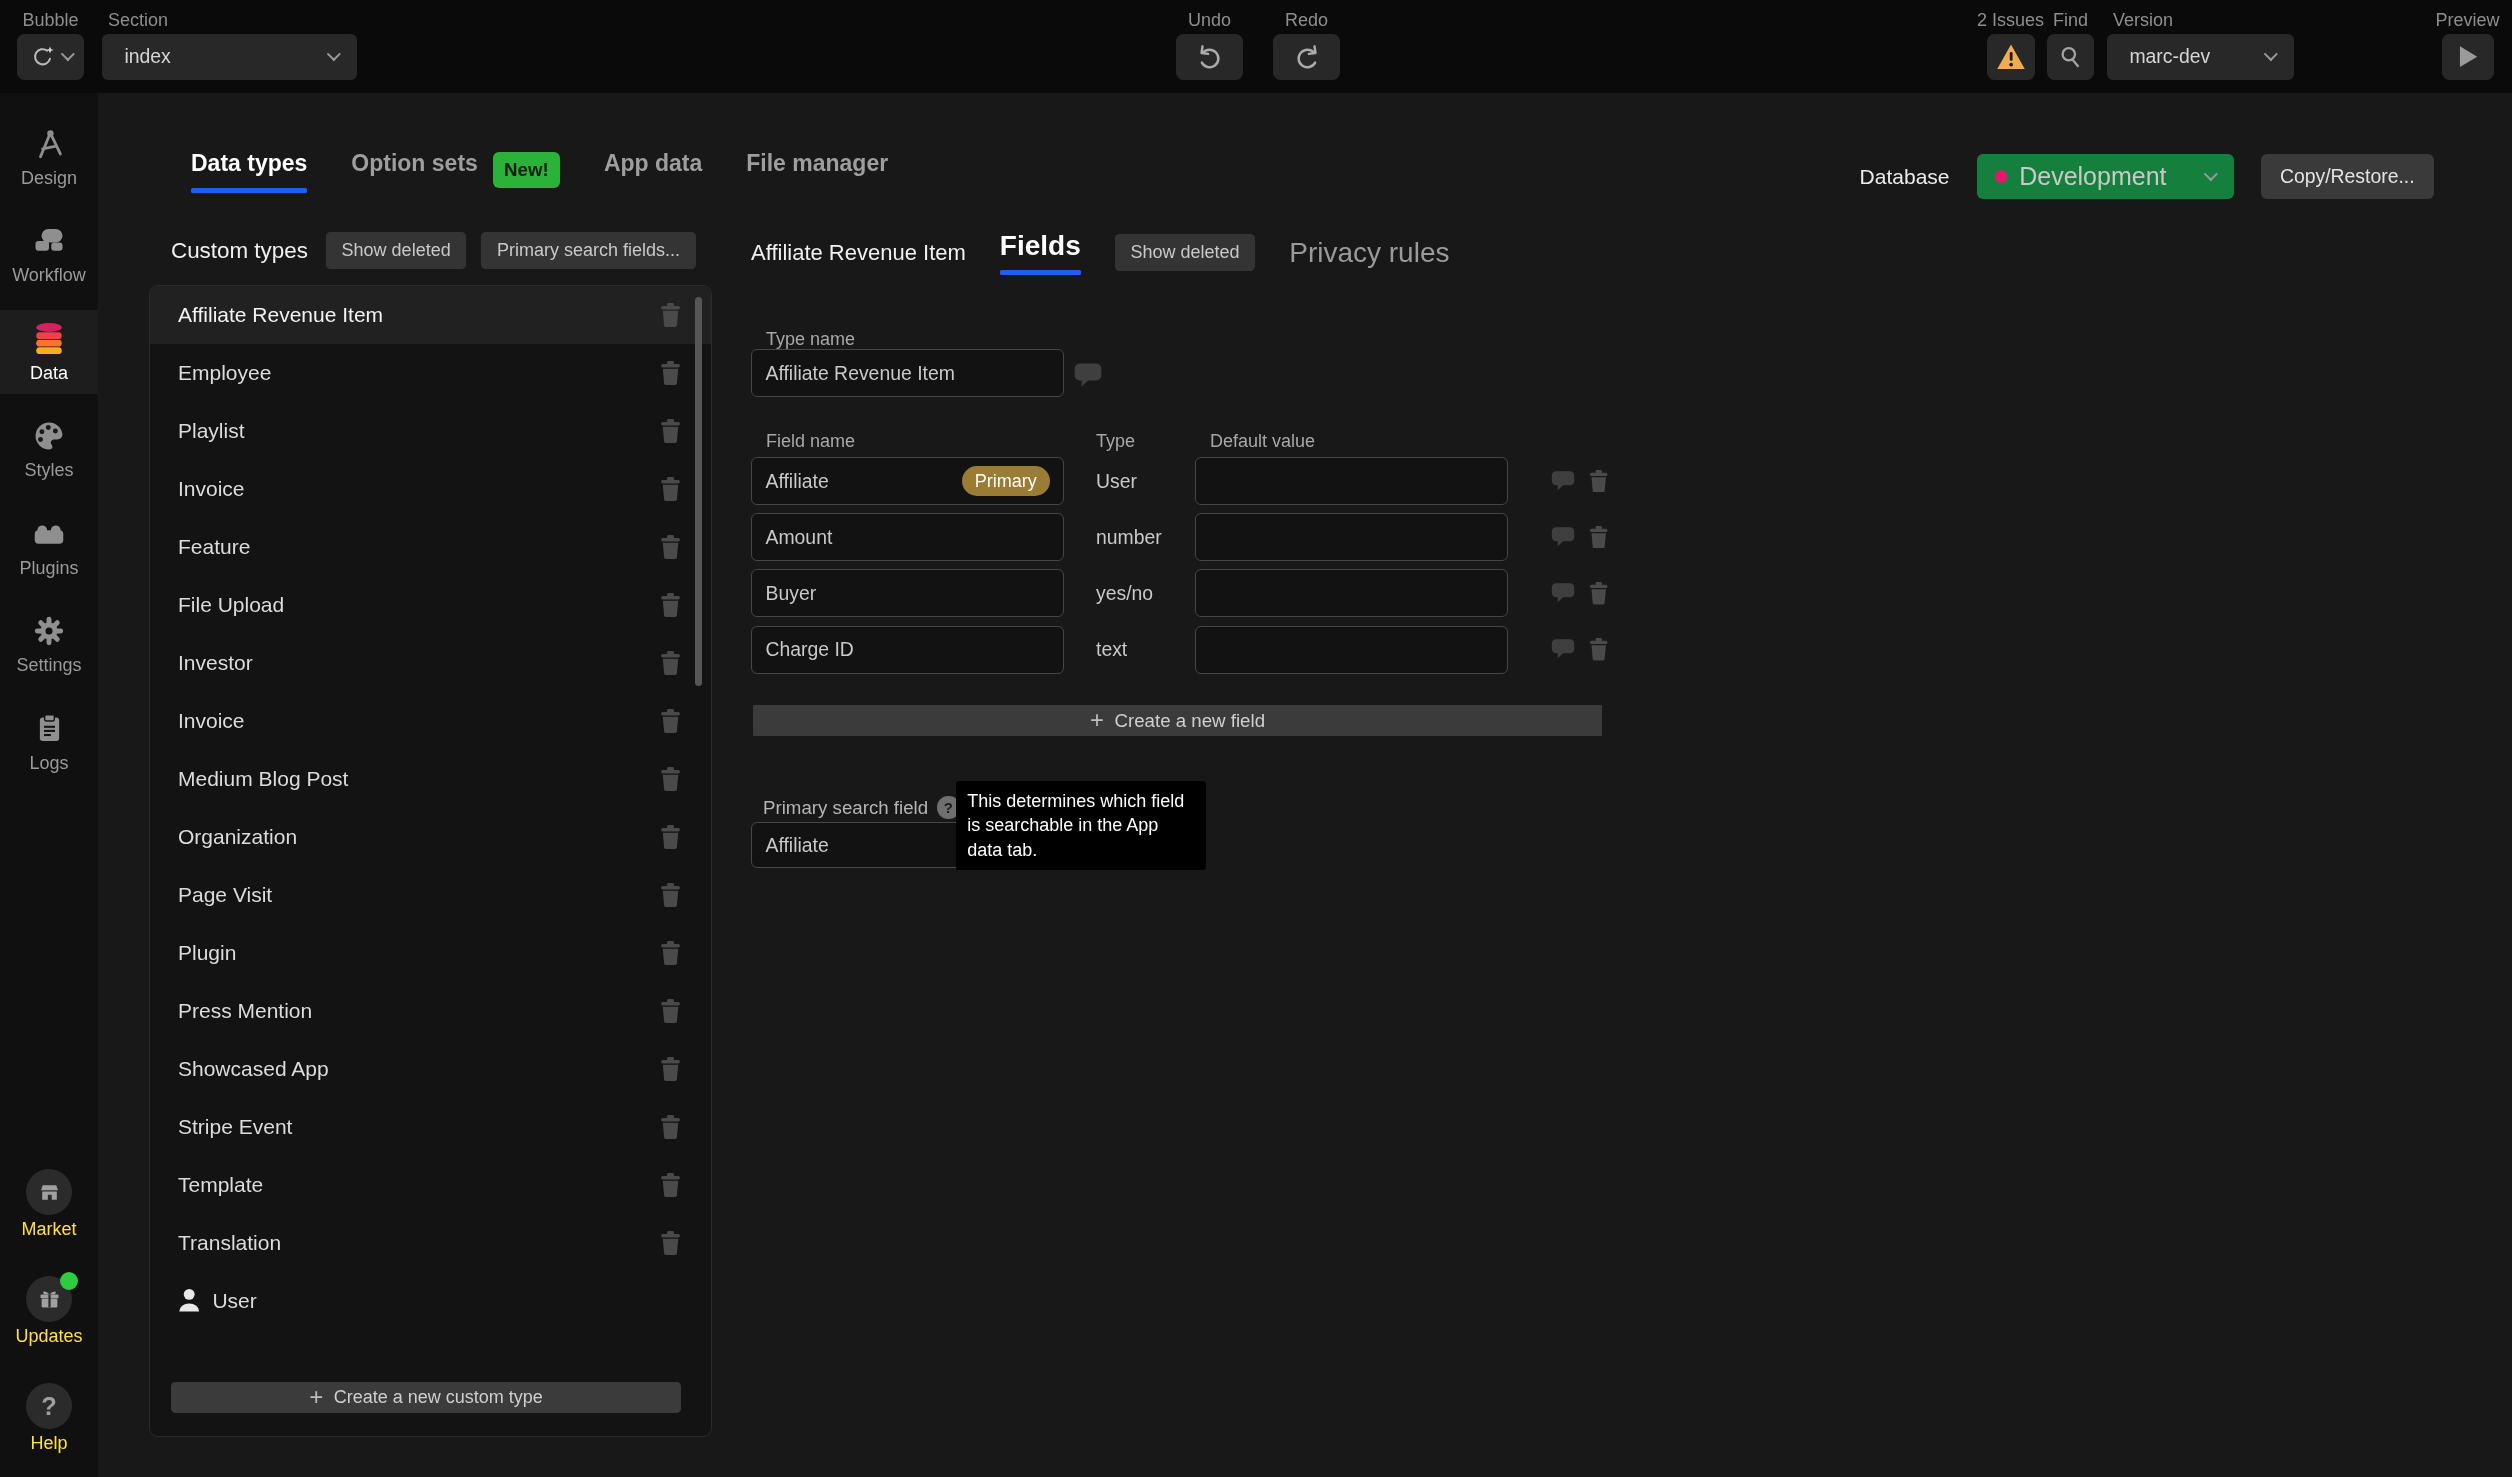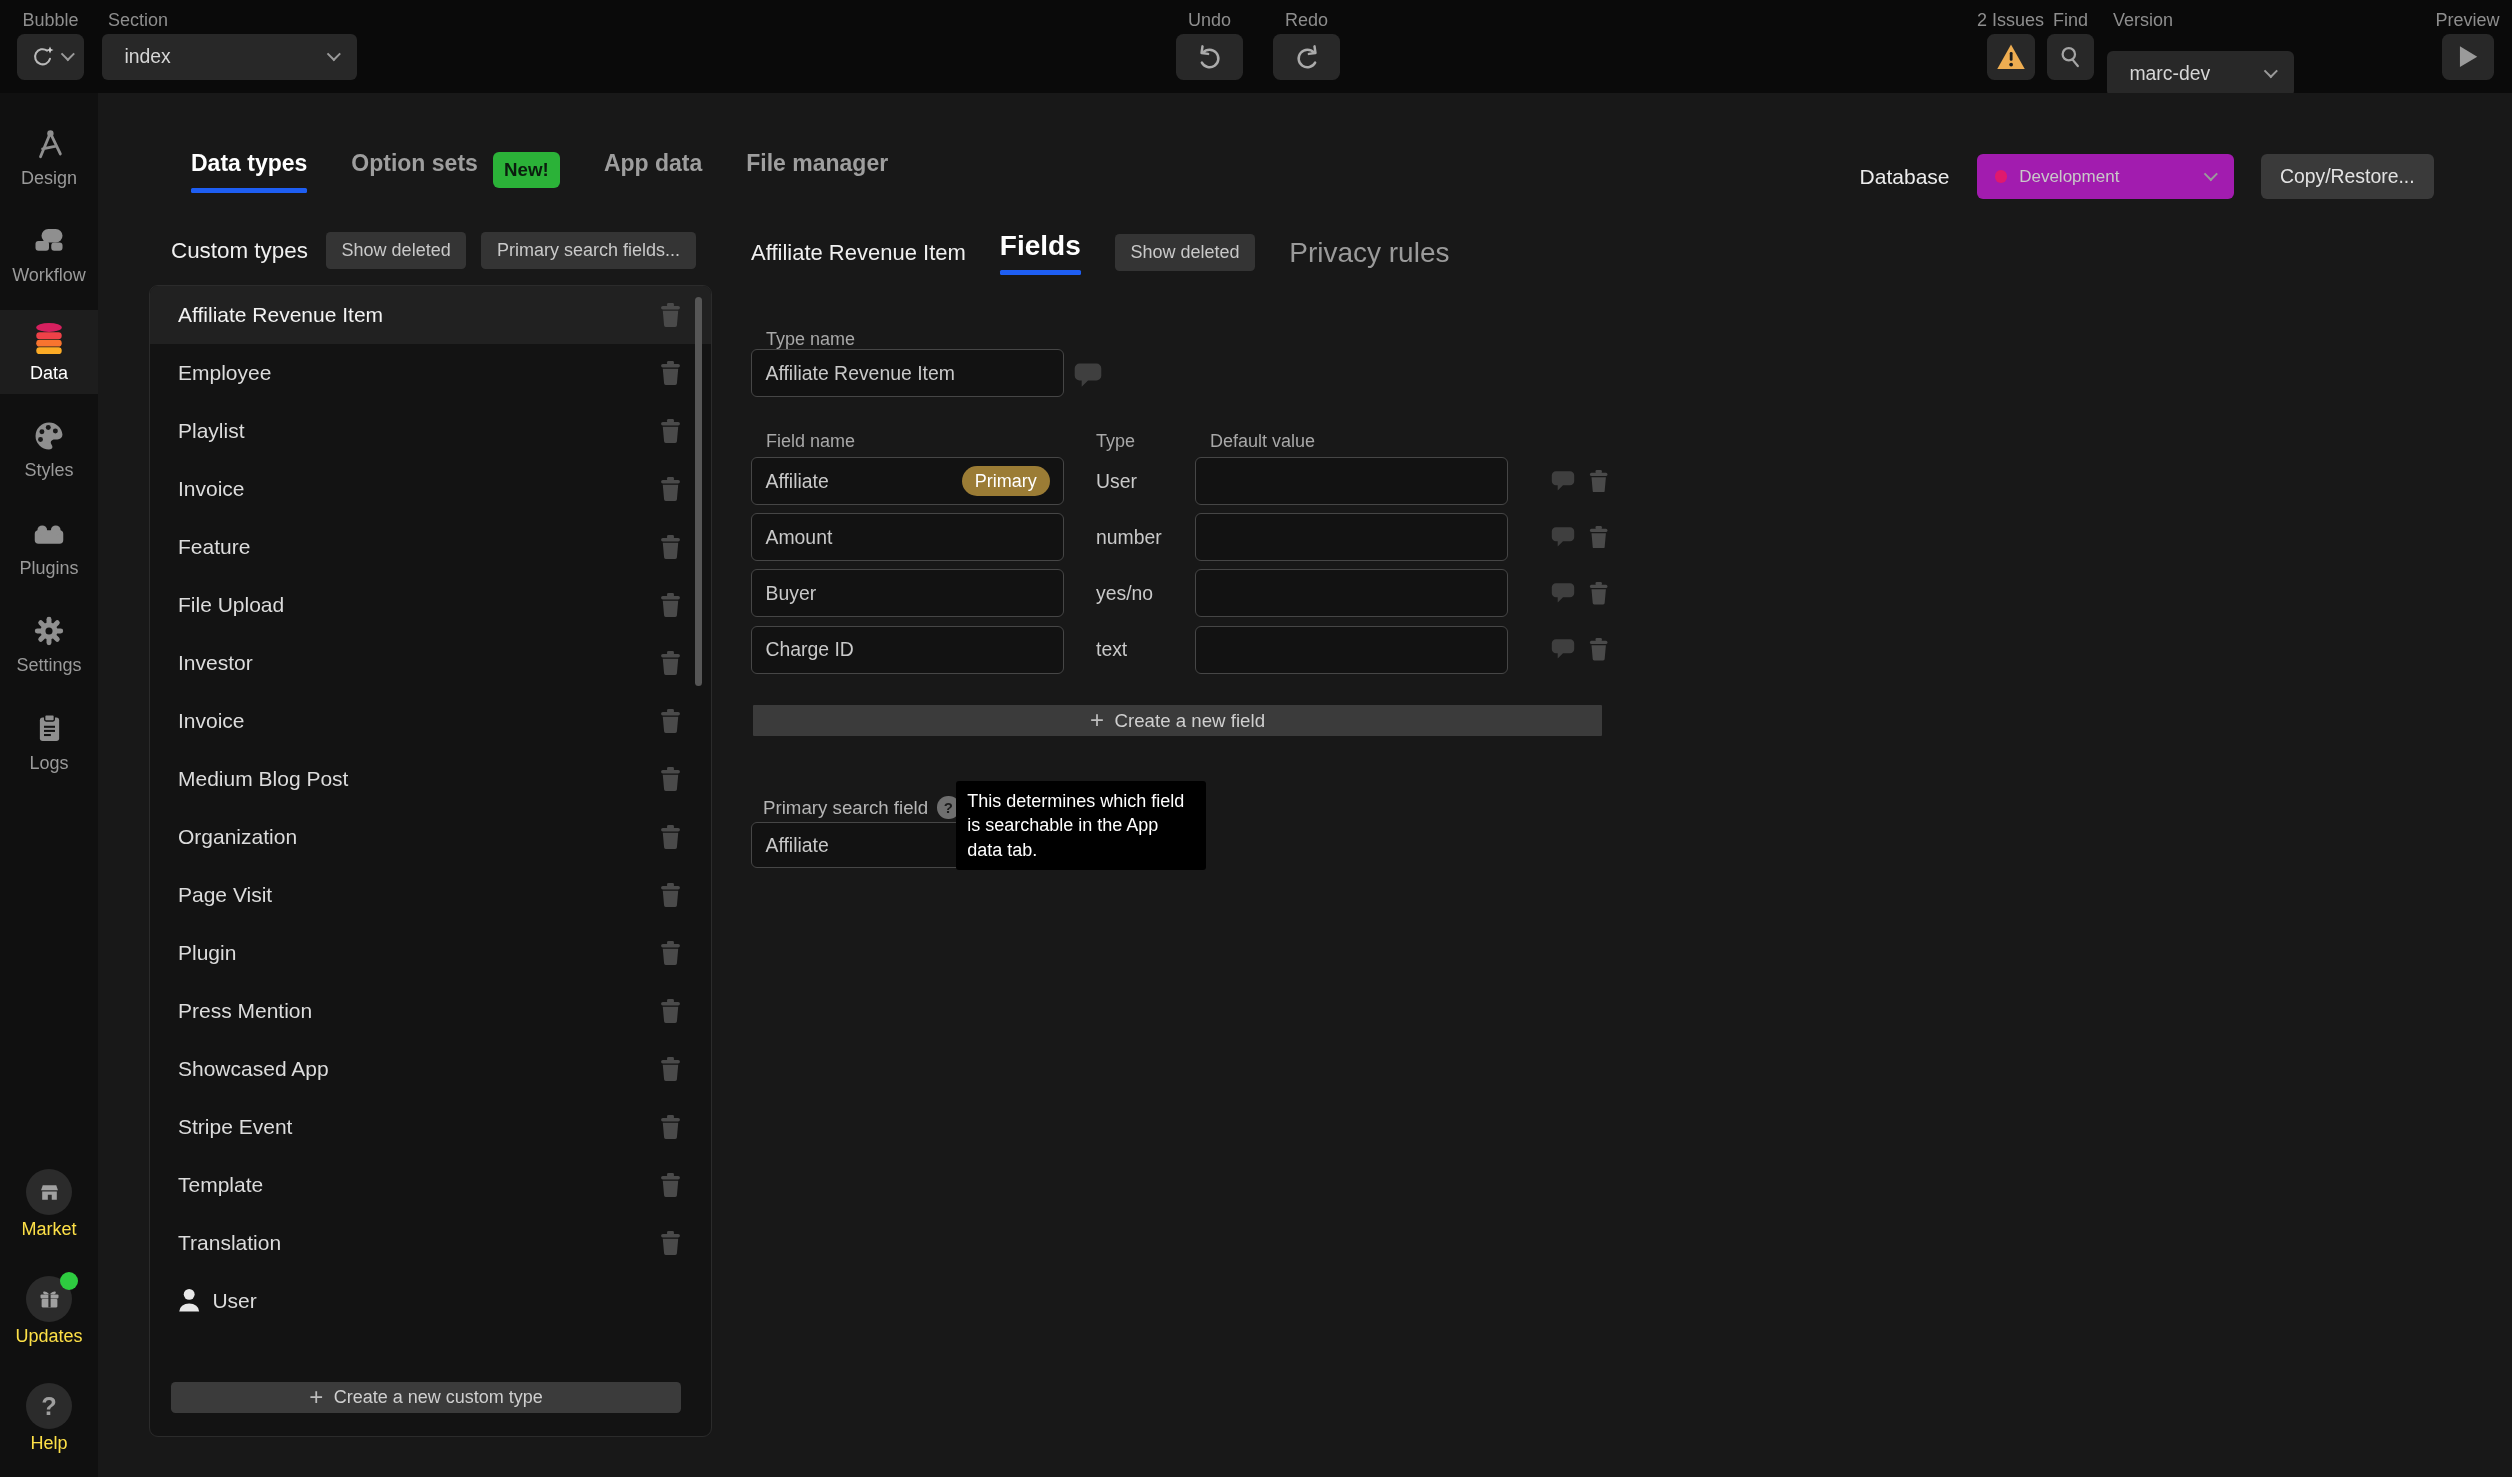--- a/index.html
+++ b/index.html
@@ -43,22 +43,22 @@
   .tabs-row { position:absolute; left:79px; top:54px; display:flex; align-items:flex-start; gap:30px; }
   .nav-tab { display:flex; flex-direction:column; cursor:pointer;margin-left:14px; }
   .nav-tab .t { font-size:23px; font-weight:600; color:#9e9e9e; line-height:33px; white-space:nowrap; }
   .nav-tab.active .t { color:#ffffff; }
   .nav-tab.active .ul { height:5.2px; background:#1E5EF3; border-radius:1.5px; margin-top:7.5px; }
   .new-badge { margin-left:-15px; align-self:center; background:#2BB238; color:#0b1d0e; font-size:18.7px;
     font-weight:700; border-radius:6px; padding:6.7px 11.2px; }
 
   .db-group { position:absolute; top:61px; right:78px; height:45px; display:flex; align-items:center; gap:27px; }
   .db-label { font-size:21px; color:#ececec; }
-  .env-select { width:257px; height:45px; background:#a21caf; border:none; border-radius:6px; display:flex;
-    align-items:center; gap:12px; padding:0 18px; color:#c9c9c9; font-size:17px; cursor:pointer; }
+  .env-select { width:257px; height:45px; background:#15803d; border:none; border-radius:6px; display:flex;
+    align-items:center; gap:12px; padding:0 18px; color:#c9c9c9; font-size:25px; cursor:pointer; }
   .env-dot { width:12.7px; height:12.7px; border-radius:50%; background:#E0196E; flex:none; }
   .env-select .grow { flex:1; text-align:left; }
   .gray-btn { height:37px; background:#343434; border:none; border-radius:4.5px; color:#c9c9c9;
     font-size:18px; padding:0 15.7px; cursor:pointer; white-space:nowrap; }
   .copy-btn { height:45px; background:#3a3a3a; border:none; border-radius:6px; color:#e3e3e3;
     font-size:19.4px; padding:0 19.4px; cursor:pointer; }
 
   .ct-header { position:absolute; left:73px; top:138px; height:39px; display:flex; align-items:center; gap:15px; }
   .ct-title { font-size:22.4px; color:#f0f0f0; margin-right:3px; }
 
@@ -174,21 +174,21 @@
     <div class="tb-group" style="left:2024px; width:93px;">
       <div class="tb-label">Find</div>
       <button class="tb-btn" style="width:47px;">
         <svg width="27" height="27" viewBox="0 0 48 48">
           <circle cx="21" cy="20" r="11" fill="none" stroke="#a5a5a5" stroke-width="4"></circle>
           <path d="M28 30 L37 41" stroke="#a5a5a5" stroke-width="4" stroke-linecap="round"></path>
         </svg>
       </button>
     </div>
 
-    <div class="tb-group la" style="left:2107px;gap:17px;">
+    <div class="tb-group la" style="left:2107px;">
       <div class="tb-label">Version</div>
       <button class="tb-select" style="width:187px;">
         <span class="grow">marc-dev</span>
         <span class="chev"></span>
       </button>
     </div>
 
     <div class="tb-group" style="left:2431px; width:73px;">
       <div class="tb-label">Preview</div>
       <button class="tb-btn" style="width:52px;">

